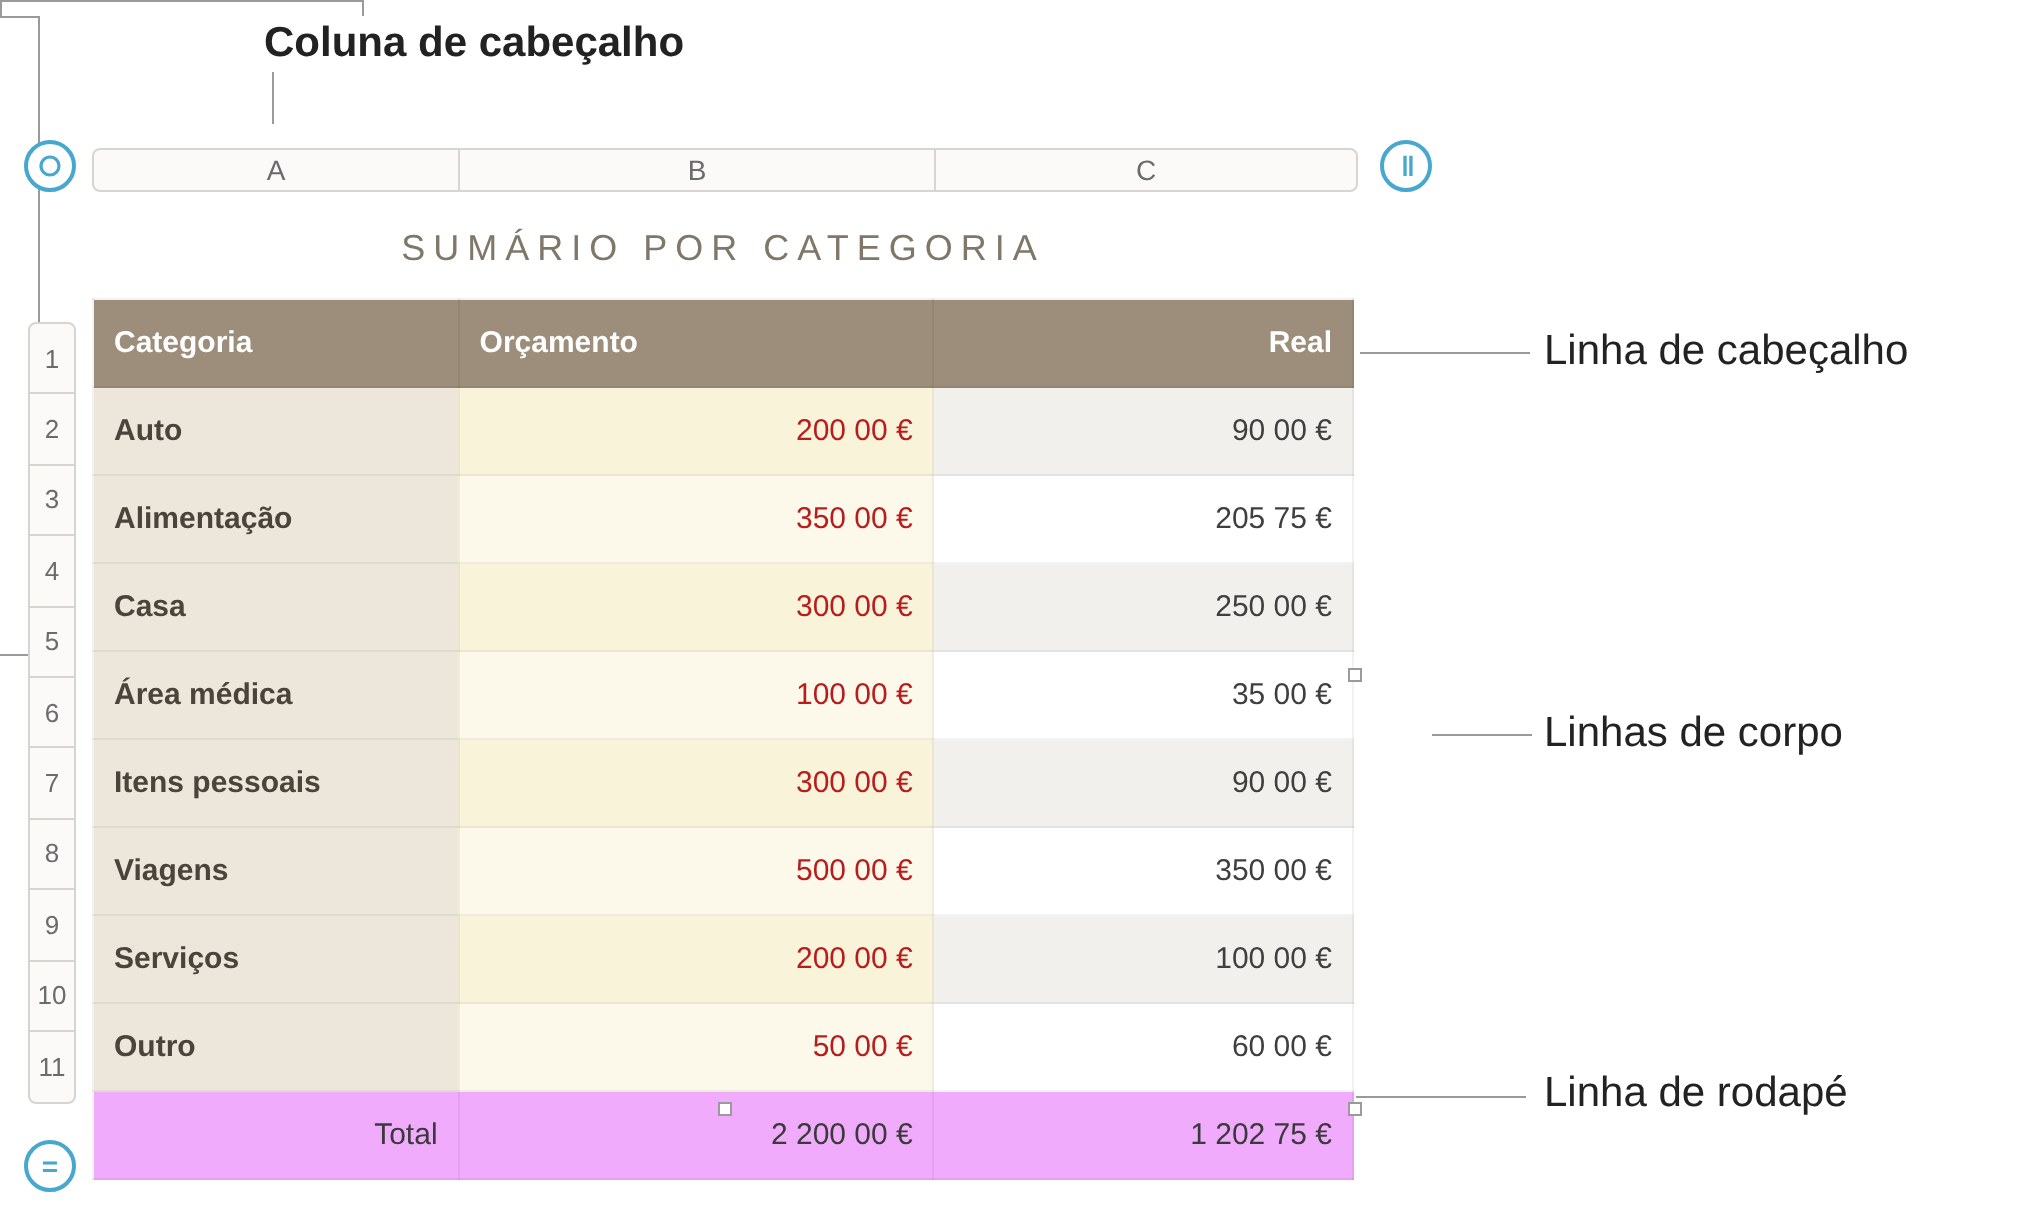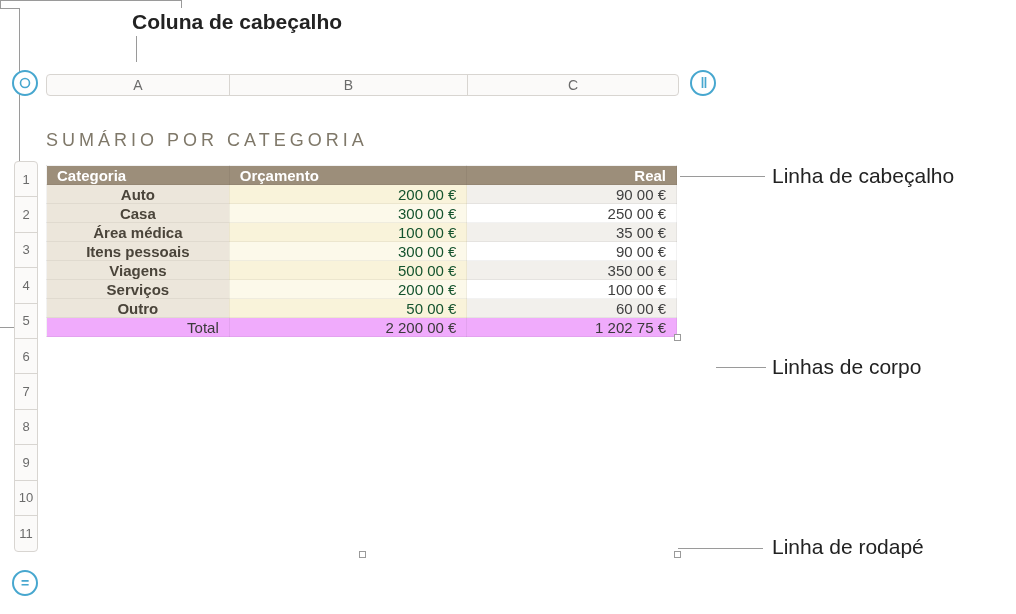--- a/index.html
+++ b/index.html
@@ -94,57 +94,58 @@
       border-bottom: 1px solid #d8d5d1;
     }
     .row-header:last-child { border-bottom: none; }
 
     .table-wrap {
       position: absolute;
       left: 34px; top: 36px;
     }
     .table-title {
       width: 631px;
+      text-align: center;
       font-size: 18px;
       letter-spacing: 4px;
       color: #7f7869;
       font-weight: 400;
       margin-bottom: 14px;
-      margin-top: 24px;
+      margin-top: 8px;
     }
     table.data {
       border-collapse: collapse;
       width: 631px;
     }
     table.data th, table.data td {
       border: 1px solid rgba(0,0,0,0.05);
-      height: 19px;
+      height: 44px;
       font-size: 15px;
       padding: 0 10px;
     }
     table.data thead th {
       background: #9c8e7a;
       color: #fff;
       font-weight: 600;
     }
     table.data thead th.cat { text-align: left; width: 183px; }
     table.data thead th.orc { text-align: left; width: 238px; }
     table.data thead th.real { text-align: right; width: 210px; }
 
     table.data tbody td.cat {
       background: #ece6db;
       font-weight: 600;
       color: #4a443a;
-      text-align: center;
+      text-align: left;
       width: 183px;
     }
     table.data tbody td.orc {
       text-align: right;
       width: 238px;
-      color: #14532d;
+      color: #b91c1c;
     }
     table.data tbody tr:nth-child(odd) td.orc { background: #f9f3da; }
     table.data tbody tr:nth-child(even) td.orc { background: #fcf9ea; }
     table.data tbody td.real {
       text-align: right;
       width: 210px;
       color: #3f3f3f;
       padding-left: 32px;
     }
     table.data tbody tr:nth-child(odd) td.real { background: #f2f0ec; }
@@ -228,20 +229,25 @@
           <th class="real">Real</th>
         </tr>
       </thead>
       <tbody>
         <tr>
             <td class="cat">Auto</td>
             <td class="orc">200 00 €</td>
             <td class="real">90 00 €</td>
           </tr>
         <tr>
+            <td class="cat">Alimentação</td>
+            <td class="orc">350 00 €</td>
+            <td class="real">205 75 €</td>
+          </tr>
+        <tr>
             <td class="cat">Casa</td>
             <td class="orc">300 00 €</td>
             <td class="real">250 00 €</td>
           </tr>
         <tr>
             <td class="cat">Área médica</td>
             <td class="orc">100 00 €</td>
             <td class="real">35 00 €</td>
           </tr>
         <tr>

